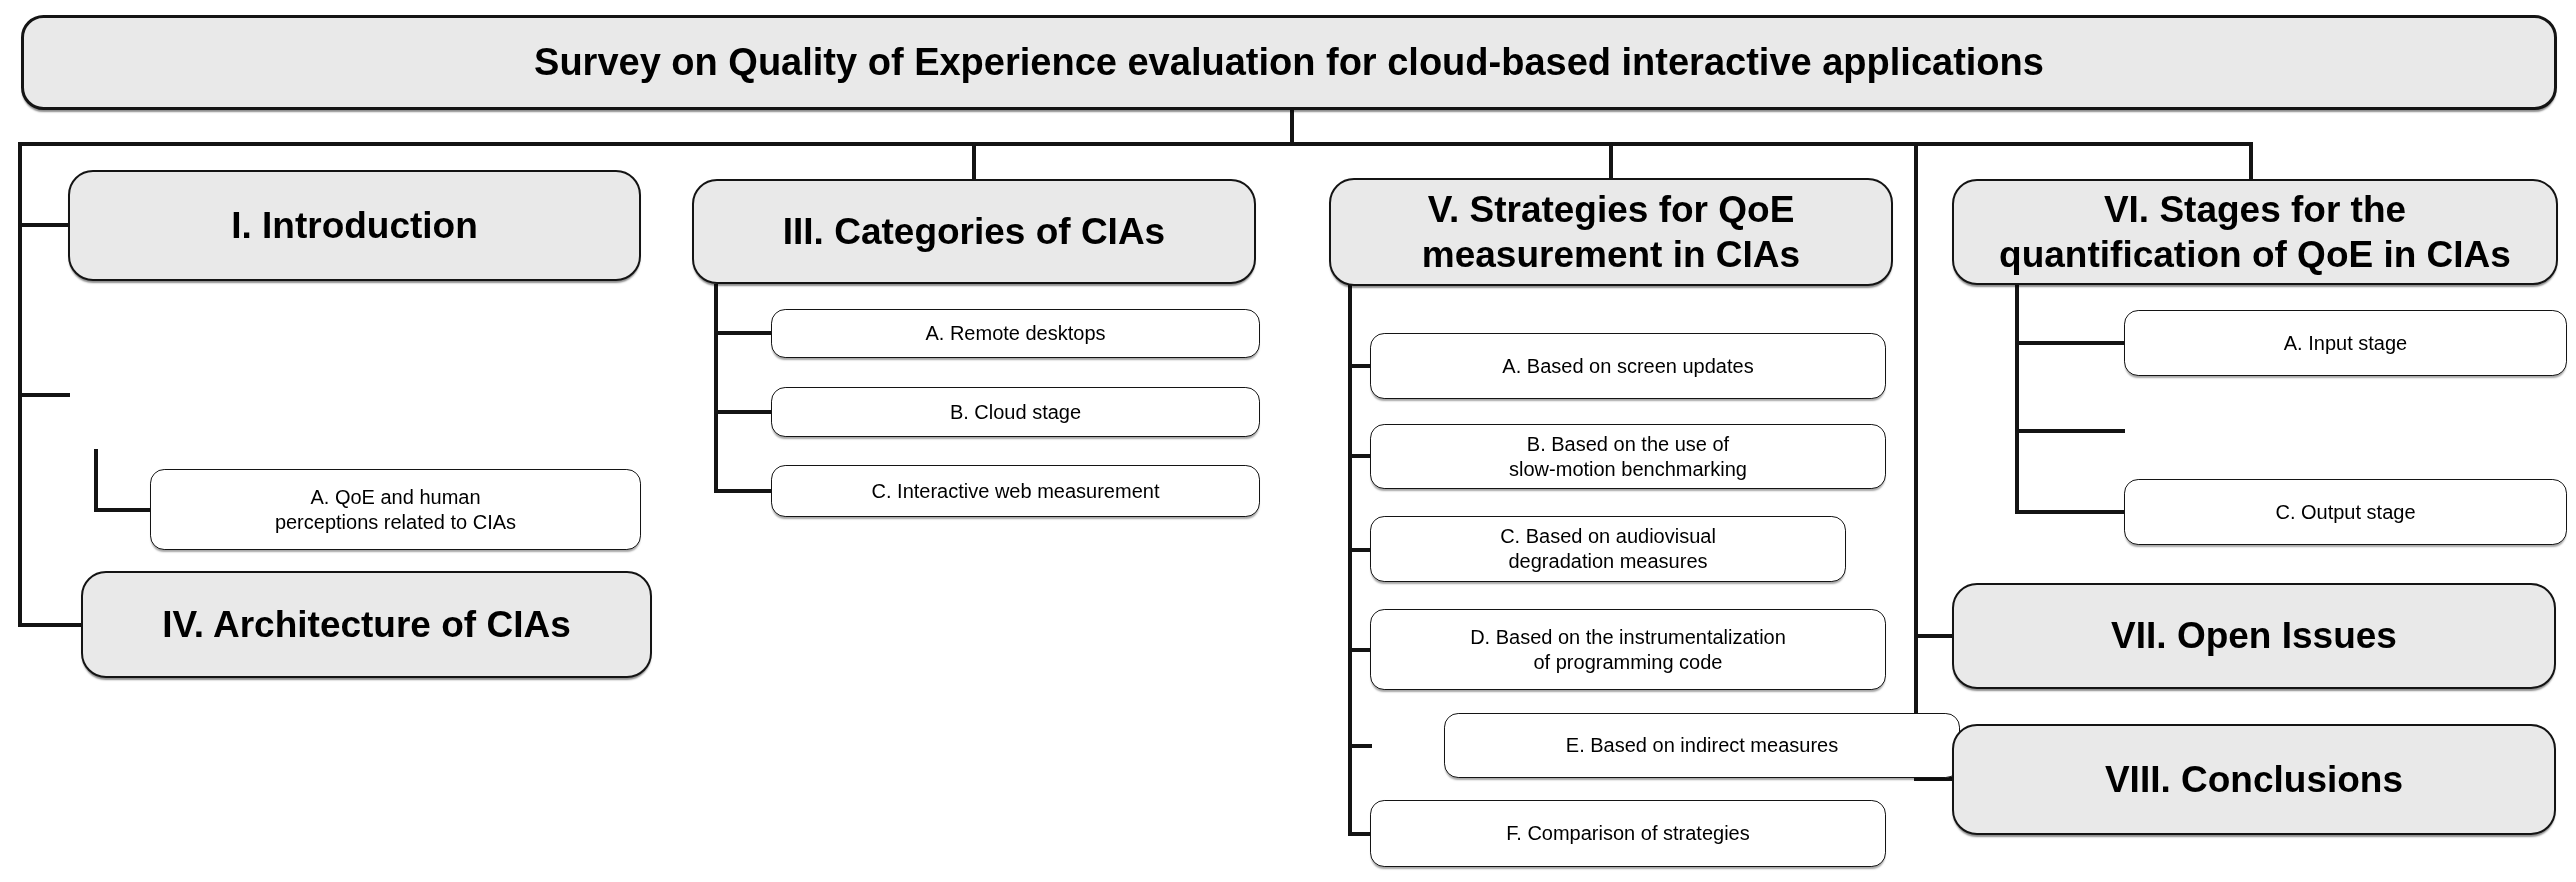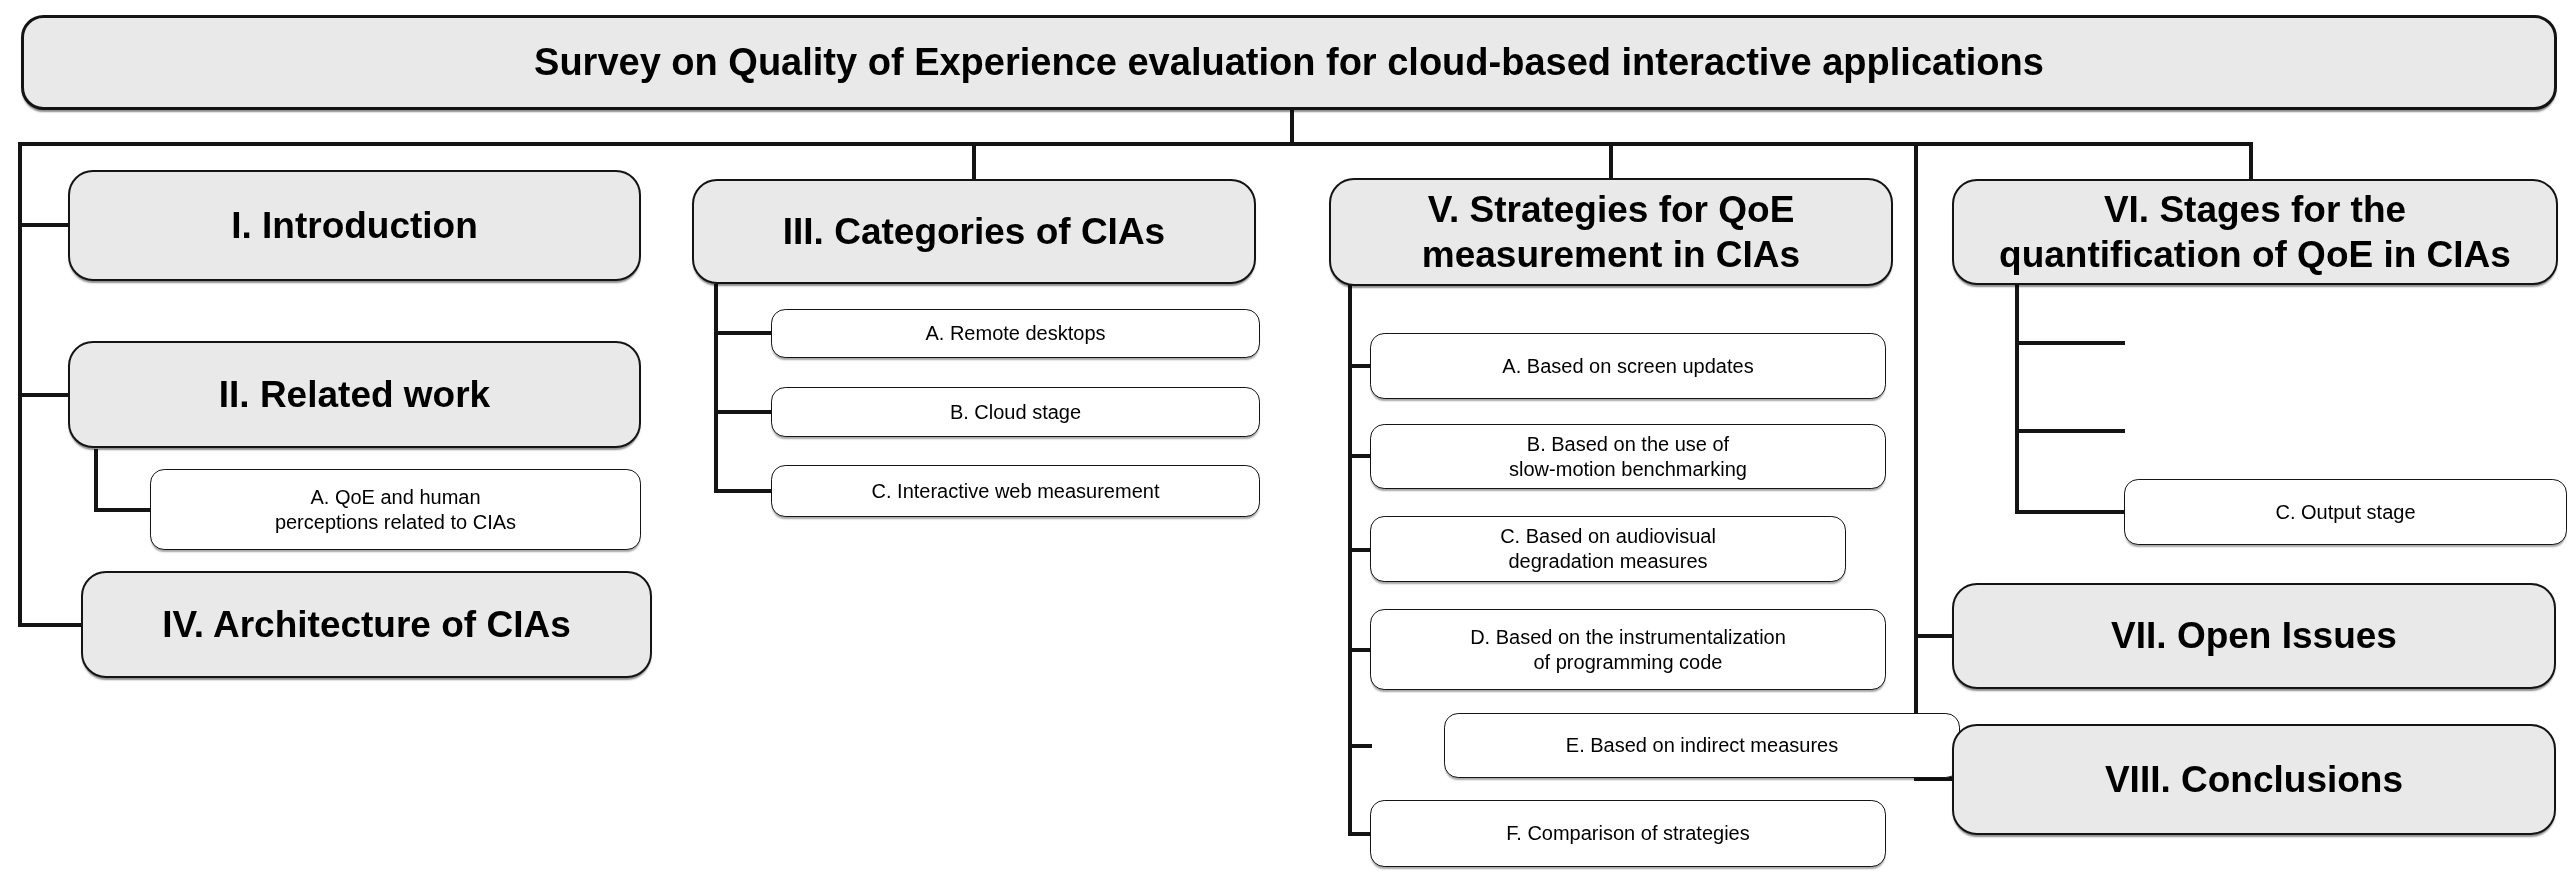--- a/index.html
+++ b/index.html
@@ -97,23 +97,20 @@
   <div class="line" style="left:2015px; top:429px; width:110px; height:3.6px;"></div>
   <div class="line" style="left:2015px; top:510px; width:110px; height:3.6px;"></div>
 
   <div class="node title-box" style="left:21px; top:15px; width:2536px; height:95px;">
     <span class="label">Survey on Quality of Experience evaluation for cloud-based interactive applications</span>
   </div>
 
   <div class="node section" style="left:68px; top:170px; width:573px; height:111px;">
     <span class="label">I. Introduction</span>
   </div>
-  <div class="node section" style="left:68px; top:341px; width:573px; height:107px;">
-    <span class="label">II. Related work</span>
-  </div>
   <div class="node subitem" style="left:150px; top:469px; width:491px; height:81px;">
     <span class="label">A. QoE and human
 perceptions related to CIAs</span>
   </div>
   <div class="node section" style="left:81px; top:571px; width:571px; height:107px;">
     <span class="label">IV. Architecture of CIAs</span>
   </div>
 
   <div class="node section" style="left:692px; top:179px; width:564px; height:105px;">
     <span class="label">III. Categories of CIAs</span>
@@ -151,20 +148,23 @@
     <span class="label">E. Based on indirect measures</span>
   </div>
   <div class="node subitem" style="left:1370px; top:800px; width:516px; height:67px;">
     <span class="label">F. Comparison of strategies</span>
   </div>
 
   <div class="node section" style="left:1952px; top:179px; width:606px; height:106px;">
     <span class="label">VI. Stages for the
 quantification of QoE in CIAs</span>
   </div>
+  <div class="node subitem" style="left:2124px; top:310px; width:443px; height:66px;">
+    <span class="label">A. Input stage</span>
+  </div>
   <div class="node subitem" style="left:2124px; top:479px; width:443px; height:66px;">
     <span class="label">C. Output stage</span>
   </div>
   <div class="node section" style="left:1952px; top:724px; width:604px; height:111px;">
     <span class="label">VIII. Conclusions</span>
   </div>
   <div class="node section" style="left:1952px; top:583px; width:604px; height:106px;">
     <span class="label">VII. Open Issues</span>
   </div>
 

